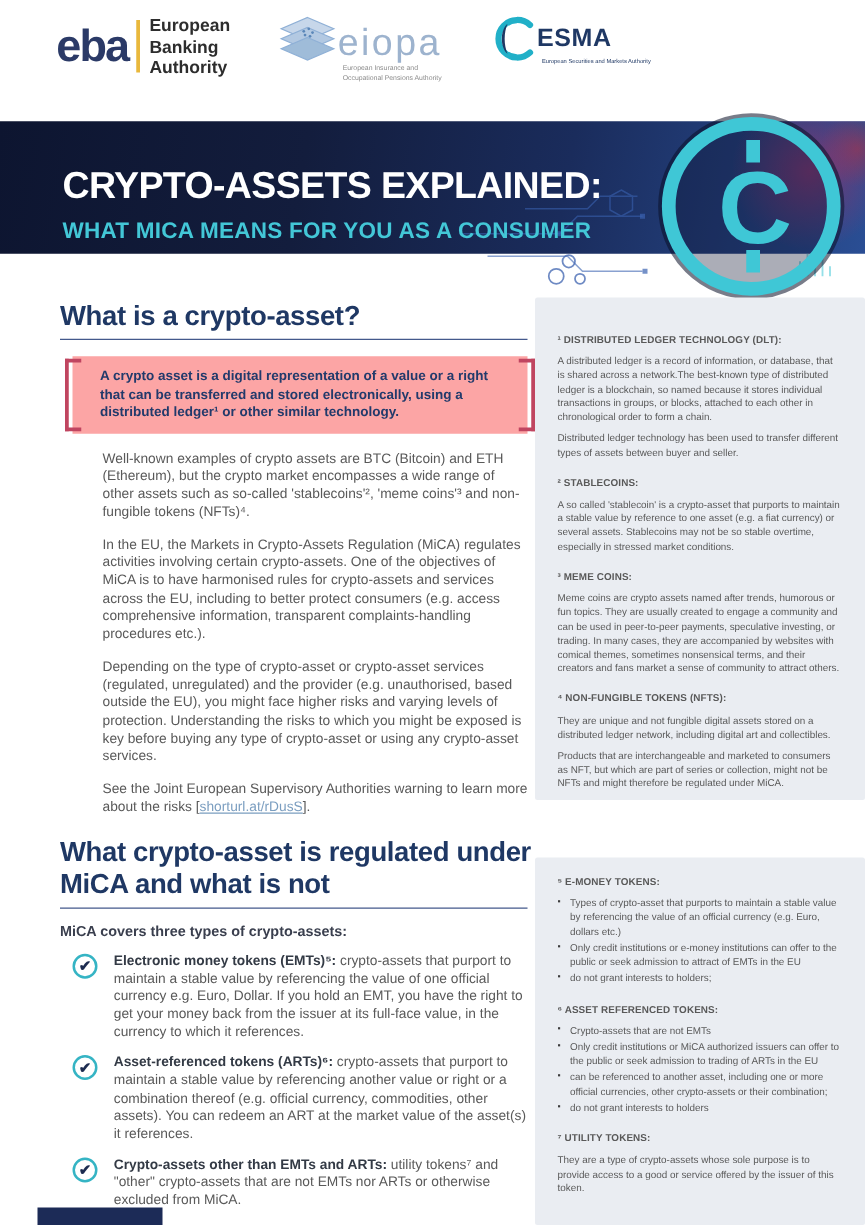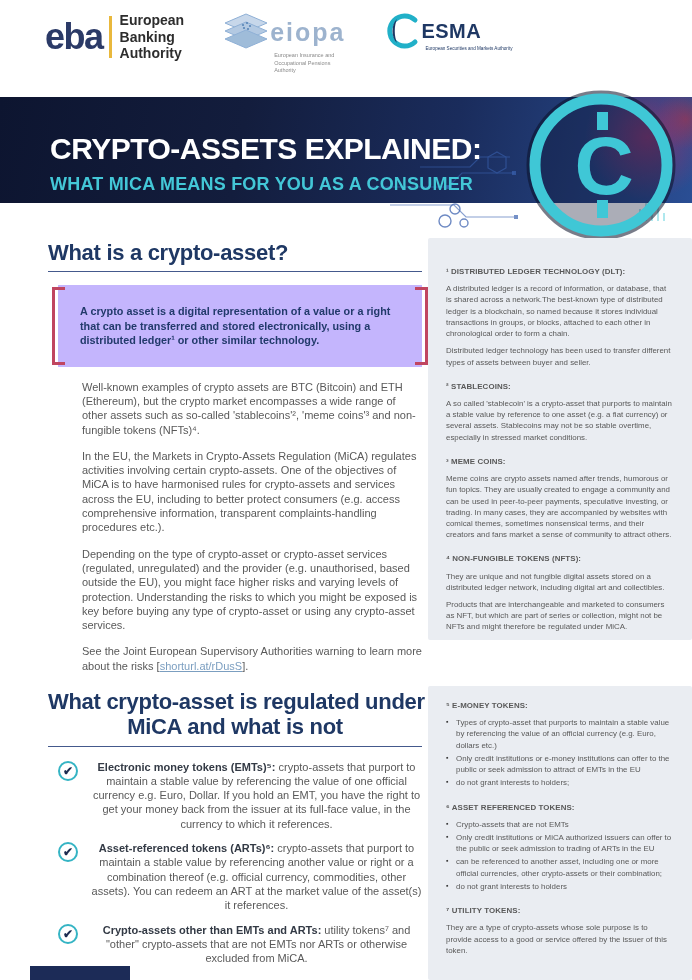--- a/index.html
+++ b/index.html
@@ -8,21 +8,21 @@
     background:#ffffff; font-family:"Liberation Sans", sans-serif;
   }
 
   
   .logo-bar { position:absolute; top:12px; left:45px; display:flex; align-items:flex-start; gap:38px; }
   .logo-eba { display:flex; align-items:center; }
   .eba-word { font-size:36px; font-weight:bold; color:#2b3a67; letter-spacing:-1.5px; line-height:1; }
   .eba-div { width:3px; height:42px; background:#e9b83c; margin:0 8px 0 6px; }
   .eba-lines { font-size:14px; color:#2d2d2d; line-height:1.18; font-weight:bold; }
   .logo-eiopa { position:relative; display:flex; align-items:flex-start; }
-  .eiopa-word { font-size:25px; font-weight:bold; color:#9db3ce; letter-spacing:2px; line-height:1; margin-top:8px; }
+  .eiopa-word { font-size:30px; font-weight:normal; color:#9db3ce; letter-spacing:2px; line-height:1; margin-top:8px; }
   .eiopa-sub { position:absolute; left:52px; top:40px; font-size:5.5px; color:#8a8a8a; line-height:1.4; }
   .logo-esma { position:relative; display:flex; align-items:center; }
   .esma-word { font-size:20px; font-weight:bold; color:#1f3864; letter-spacing:0.5px; line-height:1; margin-left:0; }
   .esma-sub { position:absolute; left:42px; top:34px; font-size:4.6px; color:#1f3864; white-space:nowrap; }
 
   
   .banner {
     position:absolute; left:0; top:97px; width:692px; height:106px;
     background:
       radial-gradient(circle 90px at 648px 40px, rgba(193,44,98,0.55), rgba(193,44,98,0) 70%),
@@ -35,36 +35,36 @@
   .banner-deco { position:absolute; left:0; top:0; width:692px; height:137px; }
   .coin { position:absolute; right:16px; top:-7px; }
 
   
   .left-col { position:absolute; left:30px; top:240px; width:392px; }
   .section-title { font-size:22px; font-weight:bold; color:#1f3864; margin:0 0 6px 18px; letter-spacing:-0.3px; line-height:1.15; }
   .section-title span { display:block; white-space:nowrap; }
   .rule { border:none; border-top:1px solid #44598c; margin:0 0 13px 18px; }
 
   .quote {
-    position:relative; margin:2px 0 13px 28px; background:#c4b5fd;
-    padding:19px 22px; font-size:10.8px; color:#223a6b; line-height:1.34; font-weight:bold;
+    position:relative; margin:2px 0 13px 28px; background:#fca5a5;
+    padding:9px 22px; font-size:10.8px; color:#223a6b; line-height:1.34; font-weight:bold;
   }
   .quote::before {
     content:""; position:absolute; left:-6px; top:2px; bottom:2px; width:10px;
     border:3px solid #c04560; border-right:none;
   }
   .quote::after {
     content:""; position:absolute; right:-6px; top:2px; bottom:2px; width:10px;
     border:3px solid #c04560; border-left:none;
   }
 
   .body-text { font-size:11px; color:#595959; line-height:1.3; margin:0 0 12px 52px; }
   .risk-link { color:#7b9ec0; text-decoration:underline; }
 
-  .section2 { margin-top:16px;text-align:center; }
+  .section2 { margin-top:16px; }
   .lead { font-size:11.5px; font-weight:bold; color:#3a3f4e; margin:12px 0 10px 18px; }
   .bullet { display:flex; align-items:flex-start; gap:13px; margin:0 0 10px 28px; }
   .check {
     flex:0 0 20px; width:20px; height:20px; box-sizing:border-box;
     border:2px solid #35b4c4; border-radius:50%;
     color:#1c2b50; font-size:12px; font-weight:bold;
     display:flex; align-items:center; justify-content:center; margin-top:1px;
   }
   .bullet-text { font-size:11px; color:#595959; line-height:1.3; margin:0; }
   .bullet-text b { color:#333a45; }
@@ -177,20 +177,21 @@
     <p class="body-text">Depending on the type of crypto-asset or crypto-asset services (regulated, unregulated) and the provider (e.g. unauthorised, based outside the EU), you might face higher risks and varying levels of protection. Understanding the risks to which you might be exposed is key before buying any type of crypto-asset or using any crypto-asset services.</p>
     <p class="body-text"><span>See the Joint European Supervisory Authorities warning to learn more about the risks [</span><a href="#" class="risk-link">shorturl.at/rDusS</a><span>].</span></p>
 
     <div class="section2">
       <h2 class="section-title">
         <span>What crypto-asset is regulated under</span>
         <span>MiCA and what is not</span>
       </h2>
       <hr class="rule">
 
+      <p class="lead">MiCA covers three types of crypto-assets:</p>
 
       <div class="bullet">
         <span class="check">✔</span>
         <p class="bullet-text"><b>Electronic money tokens (EMTs)⁵:</b><span> crypto-assets that purport to maintain a stable value by referencing the value of one official currency e.g. Euro, Dollar. If you hold an EMT, you have the right to get your money back from the issuer at its full-face value, in the currency to which it references.</span></p>
       </div>
       <div class="bullet">
         <span class="check">✔</span>
         <p class="bullet-text"><b>Asset-referenced tokens (ARTs)⁶:</b><span> crypto-assets that purport to maintain a stable value by referencing another value or right or a combination thereof (e.g. official currency, commodities, other assets). You can redeem an ART at the market value of the asset(s) it references.</span></p>
       </div>
       <div class="bullet">

